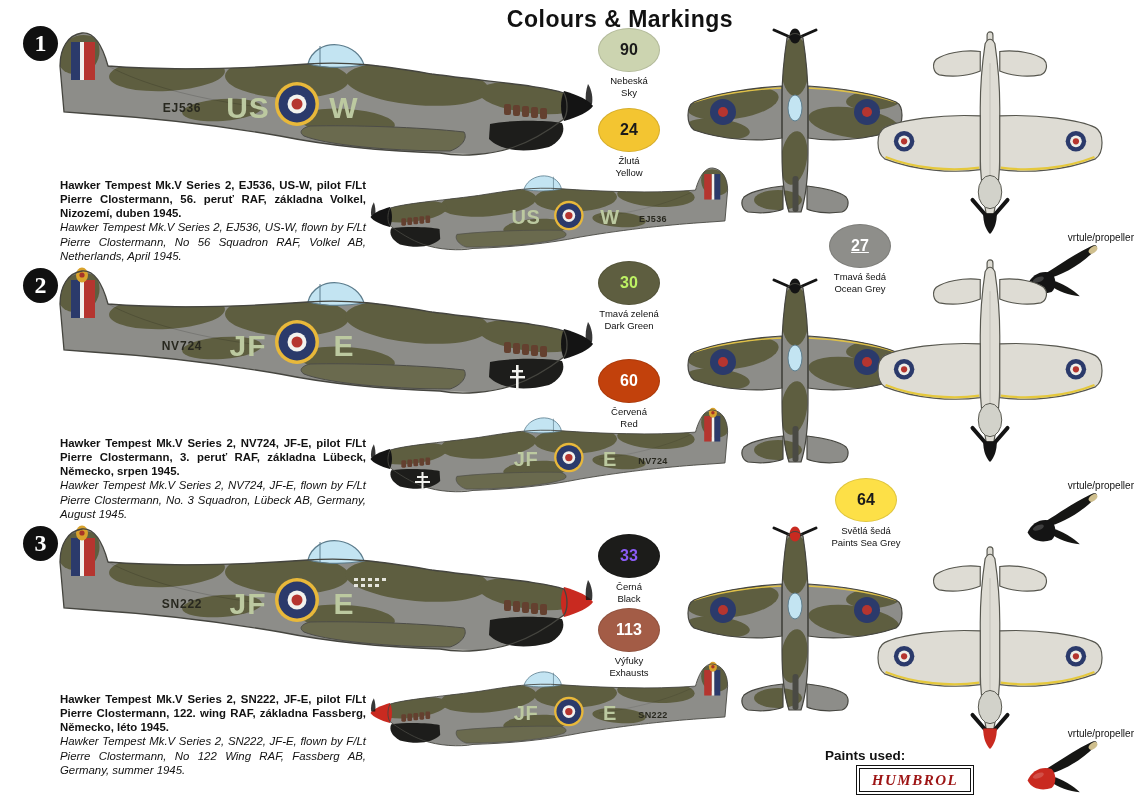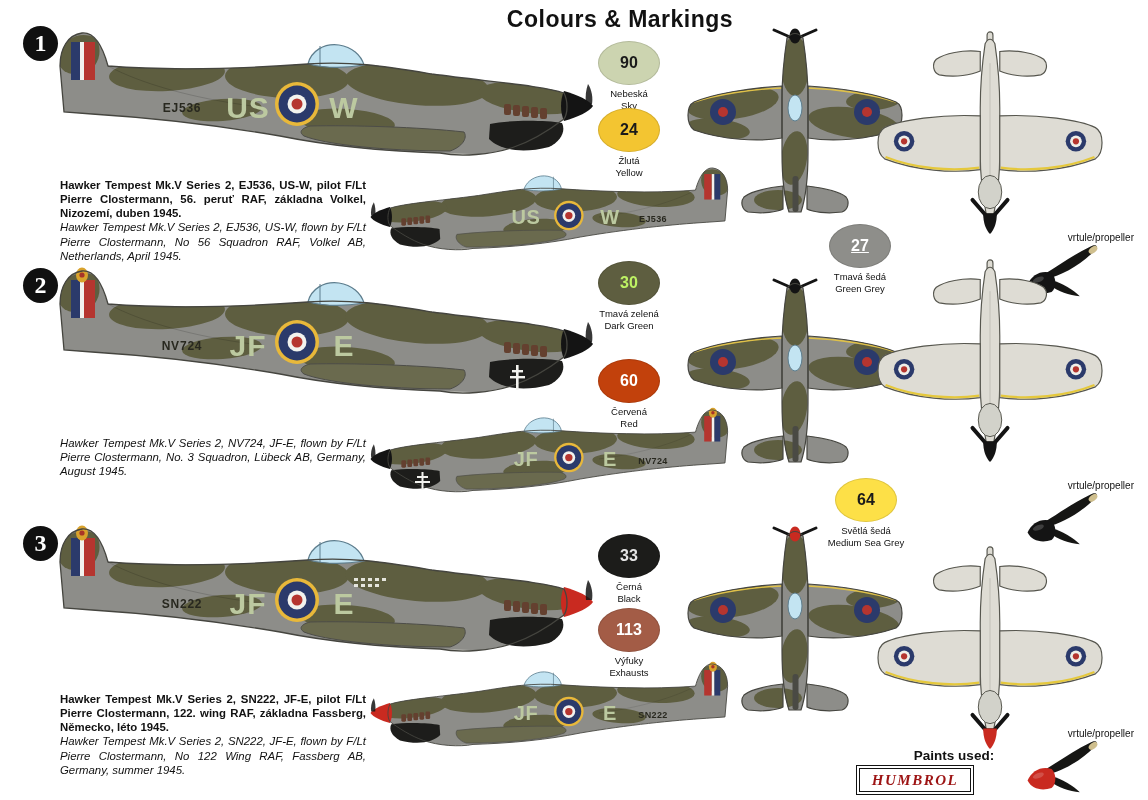--- a/index.html
+++ b/index.html
@@ -10,21 +10,21 @@
          display:flex;align-items:center;justify-content:center;font-family:"Liberation Serif",serif;font-size:24px;font-weight:bold}
   svg.profile-lg,svg.profile-sm,svg.topview,svg.bottomview,svg.prop{position:absolute}
   .caption{position:absolute;left:60px;width:306px;font-size:11.4px;line-height:1.24}
   .caption .cz{font-weight:bold;text-align:justify}
   .caption .en{font-style:italic;text-align:justify}
   .swatch{position:absolute;width:96px;text-align:center}
   .chip{width:62px;height:44px;border-radius:50%;margin:0 auto 3px;display:flex;align-items:center;justify-content:center;
         font-size:16px;font-weight:bold;box-shadow:inset 0 0 0 1px rgba(0,0,0,.12)}
   .swatch-label{font-size:9.5px;line-height:1.25}
   .prop-label{position:absolute;width:110px;text-align:right;font-size:10px}
-  .paints-used{position:absolute;left:884px;top:748px;width:140px;text-align:center;font-size:13.5px;font-weight:bold}
+  .paints-used{position:absolute;left:825px;top:748px;width:140px;font-size:13.5px;font-weight:bold}
   .humbrol{position:absolute;left:856px;top:765px;width:118px;height:30px;border:4px double #131313;background:#fff;
            display:flex;align-items:center;justify-content:center}
   .humbrol span{font-family:"Liberation Serif",serif;font-weight:bold;font-style:italic;font-size:15px;letter-spacing:1.5px;color:#9d1414}
   .code{font-weight:bold;fill:#bcc9a0;font-size:30px;letter-spacing:1px;font-family:"Liberation Sans",sans-serif}
   .code-sm{font-size:20px;letter-spacing:.5px}
   .serial{font-weight:bold;fill:#28281f;font-size:12px;letter-spacing:.8px;font-family:"Liberation Sans",sans-serif}
   .serial-sm{font-size:9px;letter-spacing:.4px}
 </style>
 </head>
 <body>
@@ -209,20 +209,21 @@
     <g fill="#f2f2ee">
       <rect x="53.5" y="68" width="2" height="18"></rect>
       <rect x="49" y="72" width="11" height="2"></rect>
       <rect x="47" y="77" width="15" height="2"></rect>
     </g>
     <text class="code code-sm" x="158" y="62" text-anchor="middle">JF</text>
     <text class="code code-sm" x="242" y="62" text-anchor="middle">E</text>
     <text class="serial serial-sm" x="285" y="60" text-anchor="middle">NV724</text>
   </svg>
   <div class="caption" style="top:436px">
+    <p class="cz">Hawker Tempest Mk.V Series 2, NV724, JF-E, pilot F/Lt Pierre Clostermann, 3. peruť RAF, základna Lübeck, Německo, srpen 1945.</p>
     <p class="en">Hawker Tempest Mk.V Series 2, NV724, JF-E, flown by F/Lt Pierre Clostermann, No. 3 Squadron, Lübeck AB, Germany, August 1945.</p>
   </div>
   <svg class="topview" style="left:678px;top:278px;width:235px;height:205px" viewBox="0 0 235 205">
       <use href="#tempest-top"></use>
     </svg>
   <svg class="bottomview" style="left:868px;top:258px;width:245px;height:205px" viewBox="0 0 245 210">
       <use href="#tempest-bottom"></use>
     </svg>
   <div class="prop-label" style="left:1024px;top:480px">vrtule/propeller</div>
   <svg class="prop" style="left:1016px;top:492px;width:106px;height:58px" viewBox="0 0 110 70">
@@ -263,64 +264,64 @@
       <use href="#tempest-top"></use>
     </svg>
   <svg class="bottomview" style="left:868px;top:545px;width:245px;height:205px;--spinner:#c92a20" viewBox="0 0 245 210">
       <use href="#tempest-bottom"></use>
     </svg>
   <div class="prop-label" style="left:1024px;top:728px">vrtule/propeller</div>
   <svg class="prop" style="left:1016px;top:740px;width:106px;height:58px;--spinner:#c92a20" viewBox="0 0 110 70">
       <use href="#prop-unit"></use>
     </svg>
 
-  <div class="swatch" style="left:581px;top:41px">
+  <div class="swatch" style="left:581px;top:28px">
     <div class="chip" style="background: rgb(204, 212, 176); color: rgb(26, 26, 26);">
         <span>90</span>
       </div>
     <div class="swatch-label">Nebeská</div>
     <div class="swatch-label">Sky</div>
   </div>
   <div class="swatch" style="left:581px;top:108px">
     <div class="chip" style="background: rgb(243, 197, 49); color: rgb(26, 26, 26); justify-content: center;">
         <span>24</span>
       </div>
     <div class="swatch-label">Žlutá</div>
     <div class="swatch-label">Yellow</div>
   </div>
   <div class="swatch" style="left:812px;top:224px">
     <div class="chip" style="background: rgb(142, 142, 138); color: rgb(255, 255, 255); text-decoration: underline;">
         <span>27</span>
       </div>
     <div class="swatch-label">Tmavá šedá</div>
-    <div class="swatch-label">Green Grey</div>
+    <div class="swatch-label">Ocean Grey</div>
   </div>
   <div class="swatch" style="left:581px;top:261px">
     <div class="chip" style="background: rgb(94, 94, 64); color: #bef264;">
         <span>30</span>
       </div>
     <div class="swatch-label">Tmavá zelená</div>
     <div class="swatch-label">Dark Green</div>
   </div>
   <div class="swatch" style="left:581px;top:359px">
     <div class="chip" style="background: #c2410c; color: rgb(255, 255, 255);">
         <span>60</span>
       </div>
     <div class="swatch-label">Červená</div>
     <div class="swatch-label">Red</div>
   </div>
   <div class="swatch" style="left:818px;top:478px">
     <div class="chip" style="background: #fde047; color: rgb(26, 26, 26);">
         <span>64</span>
       </div>
     <div class="swatch-label">Světlá šedá</div>
-    <div class="swatch-label">Medium Sea Grey</div>
+    <div class="swatch-label">Paints Sea Grey</div>
   </div>
   <div class="swatch" style="left:581px;top:534px">
-    <div class="chip" style="background: rgb(28, 28, 26); color: #e5e5e5;">
+    <div class="chip" style="background: rgb(28, 28, 26); color: #8b5cf6;">
         <span>33</span>
       </div>
     <div class="swatch-label">Černá</div>
     <div class="swatch-label">Black</div>
   </div>
   <div class="swatch" style="left:581px;top:608px">
     <div class="chip" style="background: rgb(163, 92, 70); color: rgb(255, 255, 255);">
         <span>113</span>
       </div>
     <div class="swatch-label">Výfuky</div>

